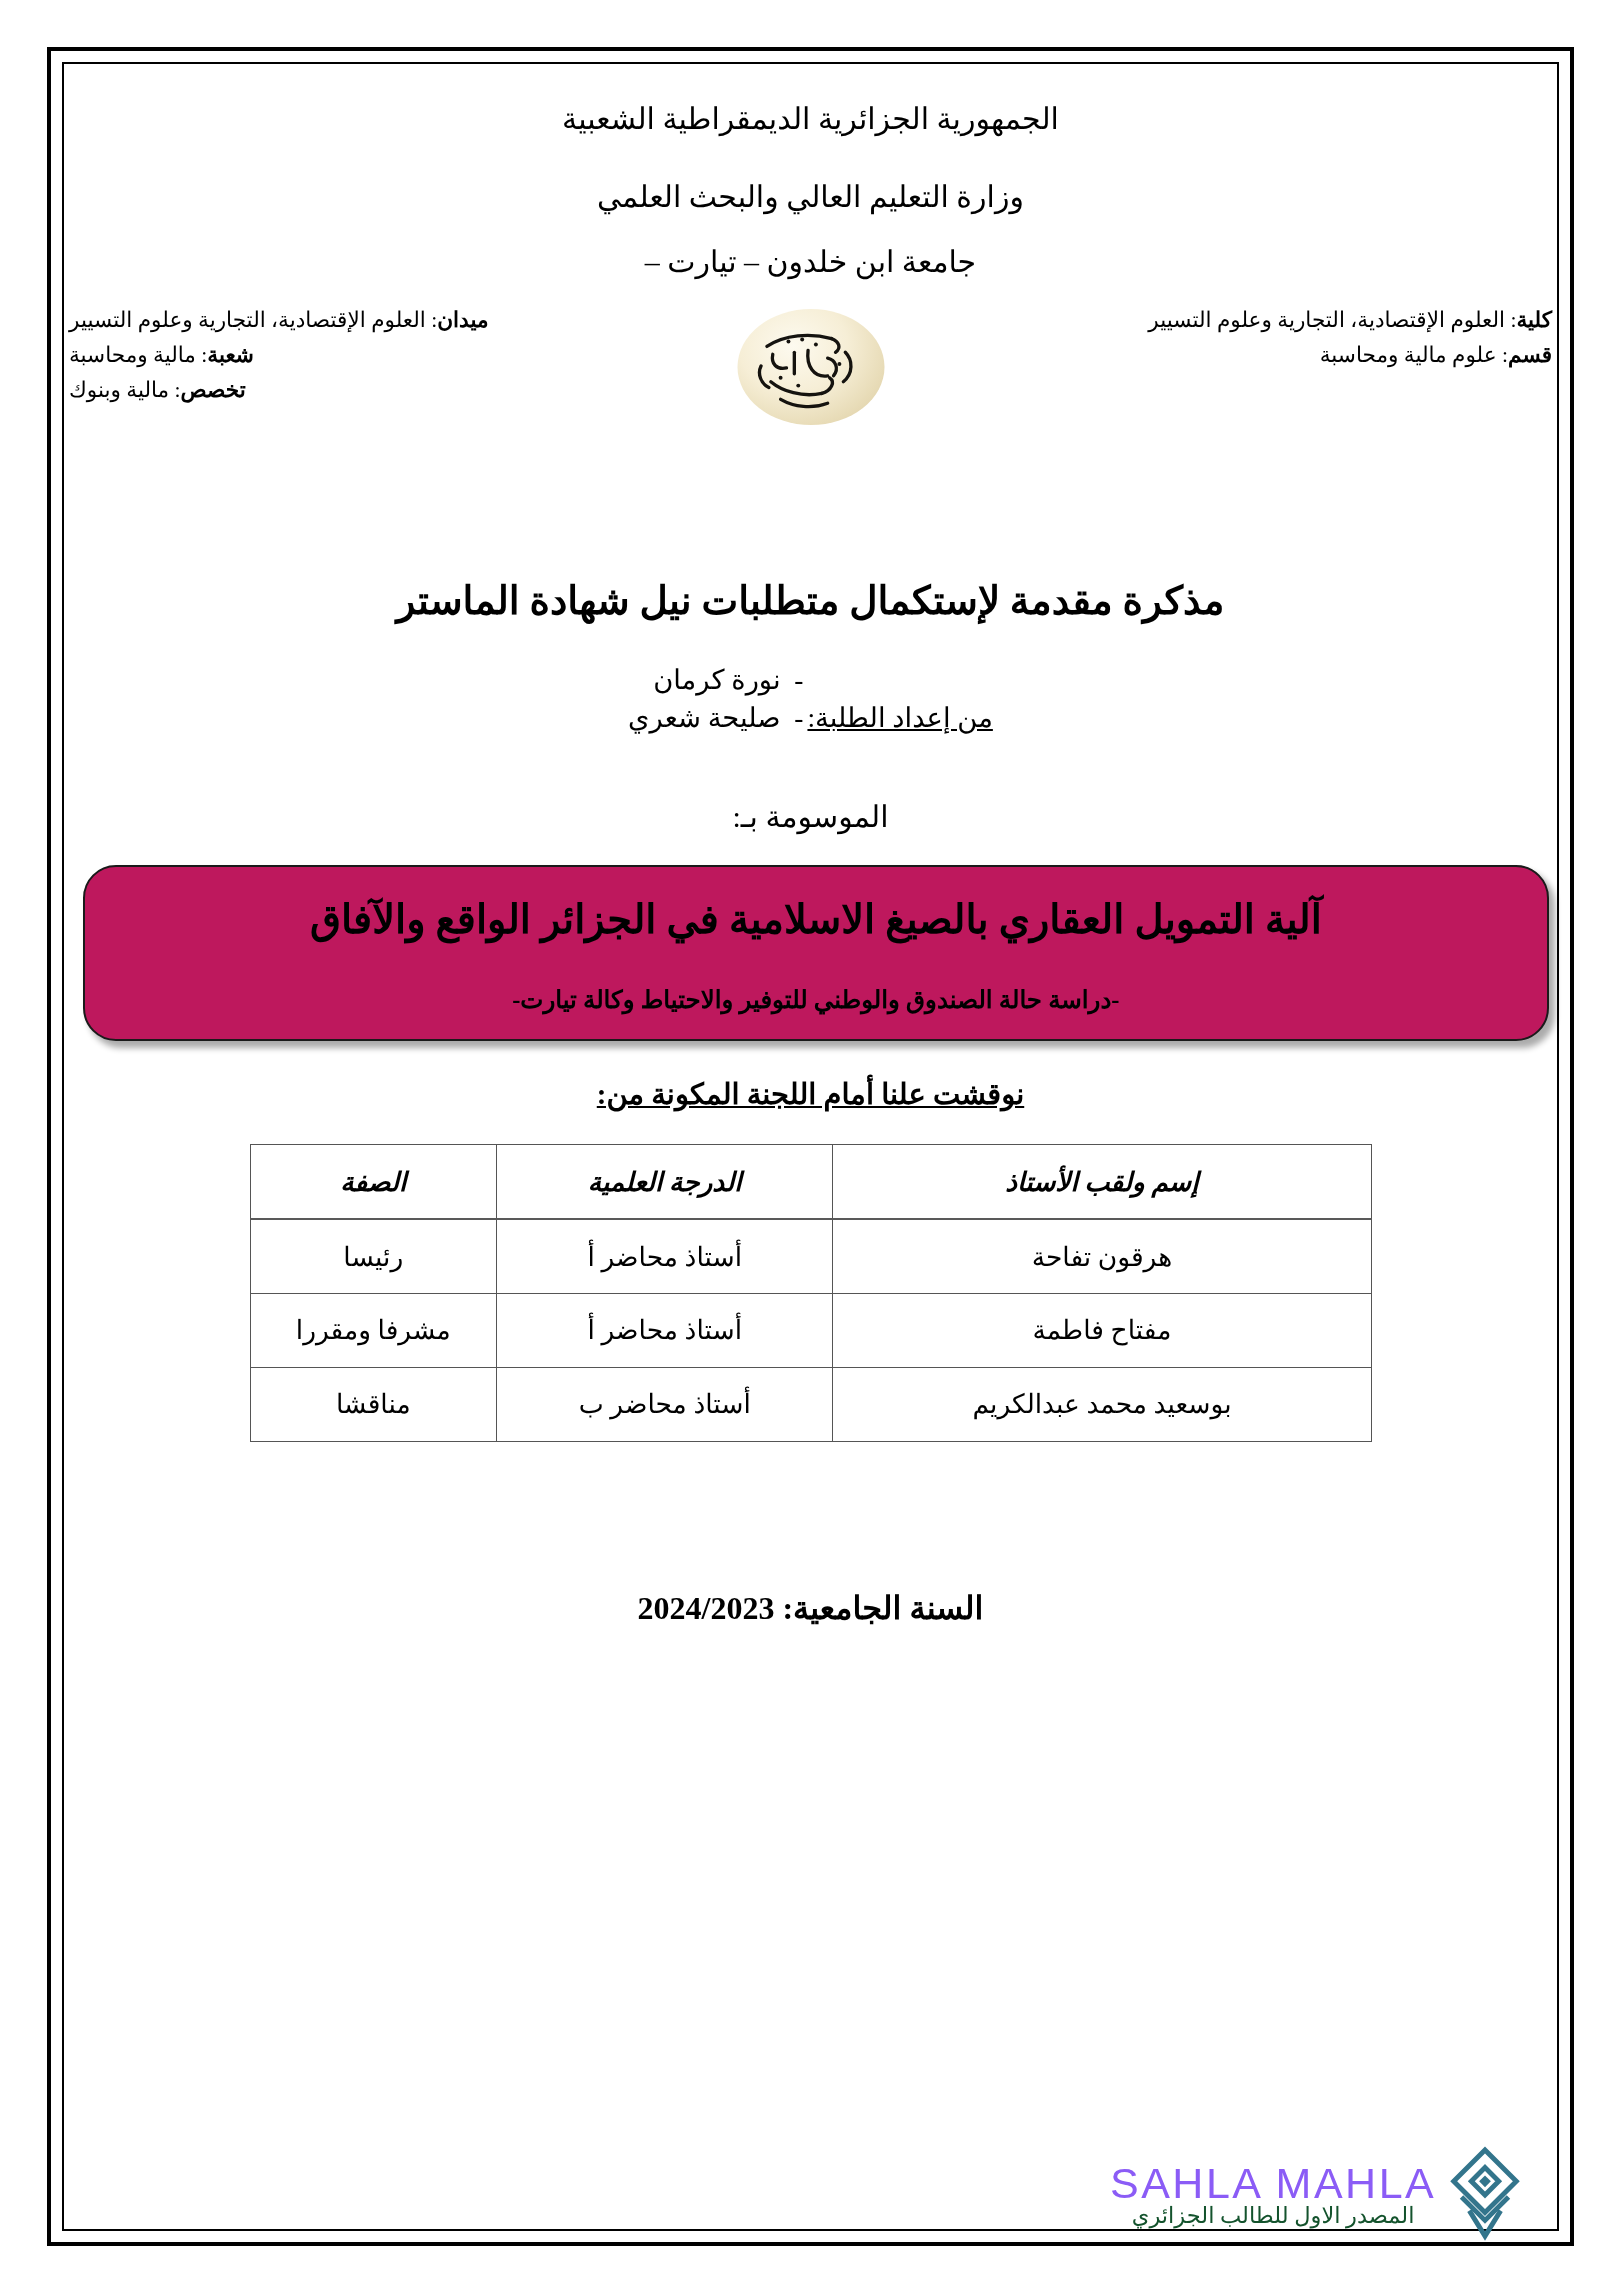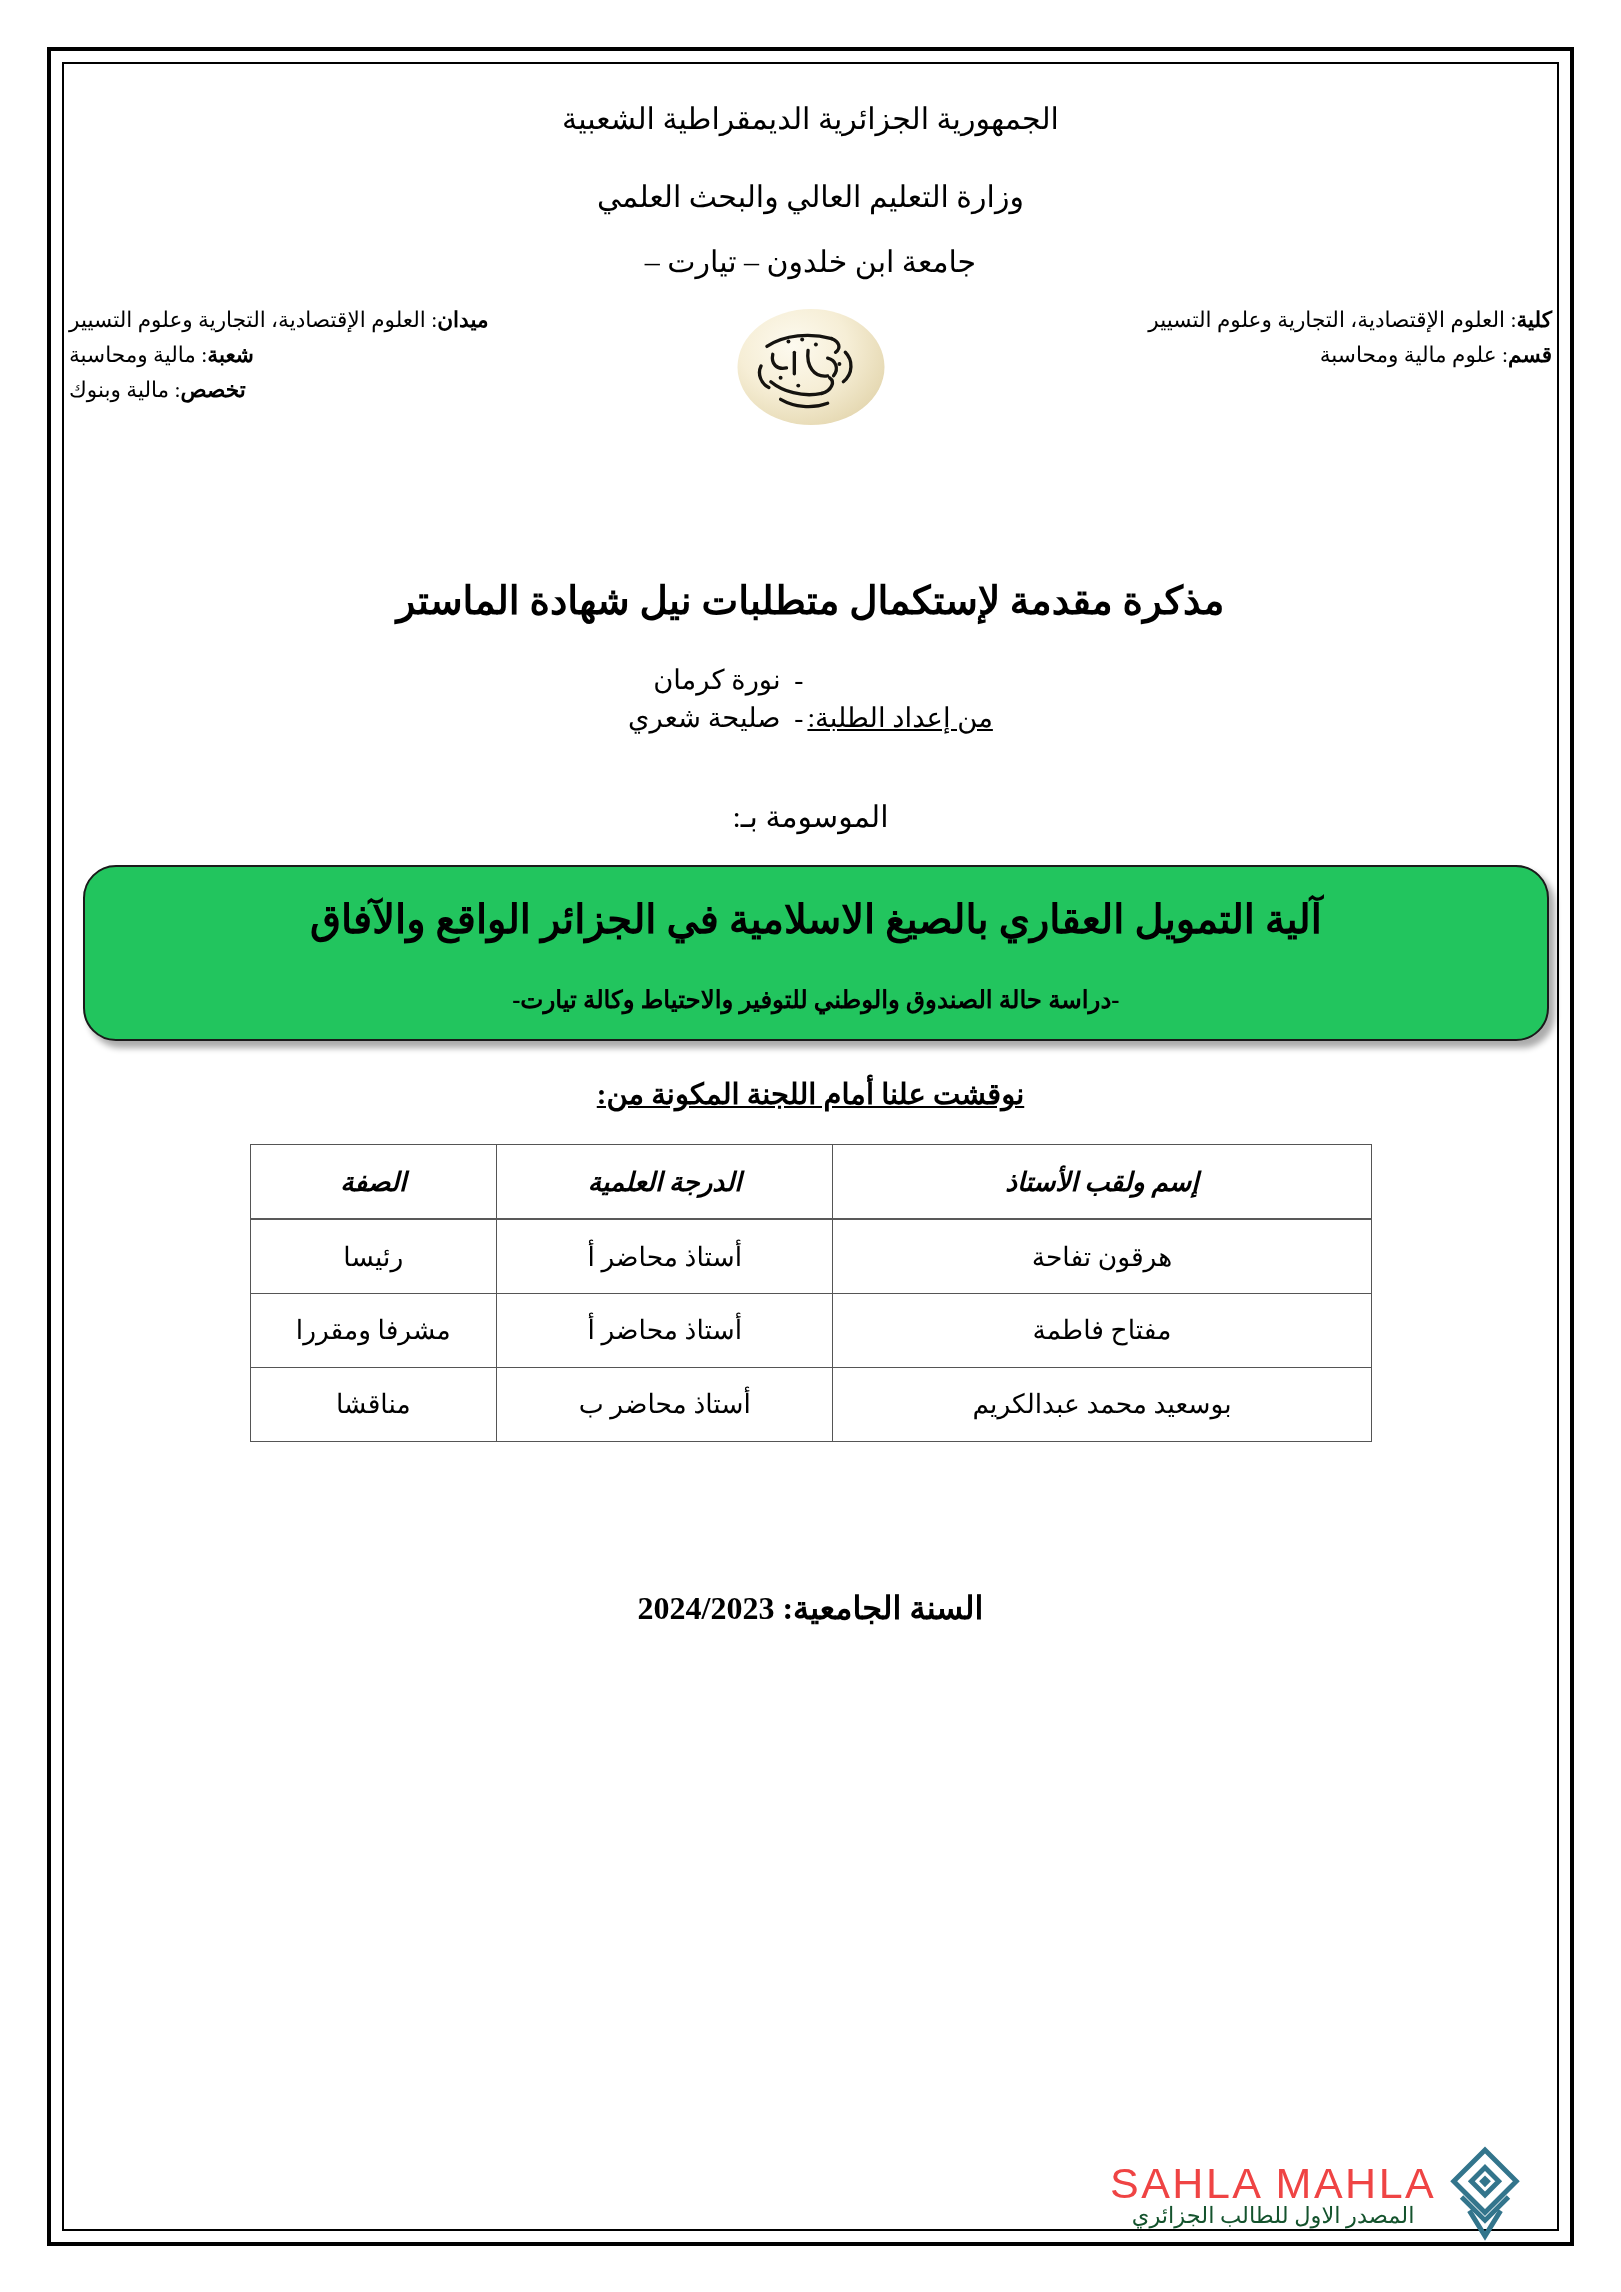--- a/index.html
+++ b/index.html
@@ -132,21 +132,21 @@
   .title-box {
     margin-top: 31px;
     margin-right: 3px;
     margin-left: 13.7px;
     border: 2.9px solid #1a1a1a;
     border-radius: 33px;
     box-shadow: 5.9px 6.9px 6.9px rgba(0,0,0,0.33);
     padding: 29px 25.5px 25.5px 25.5px;
     box-sizing: border-box;
     direction: rtl;
-    background: #22c55e;
+    background: #be185d;
   }
   .title-main {
     text-align: center;
     font-size: 40px;
     font-weight: bold;
     line-height: 1.2;
   }
   .title-sub {
     text-align: center;
     font-size: 24.5px;
@@ -210,21 +210,21 @@
     width: 451px;
     height: 118px;
     display: flex;
     align-items: center;
     direction: ltr;
   }
   .wm-text { text-align: center; }
   .wm-title {
     font-size: 43px;
     letter-spacing: 2.5px;
-    color: #ef4444;
+    color: #8b5cf6;
     font-family: "Liberation Sans", sans-serif;
     line-height: 1;
   }
   .wm-sub {
     font-size: 22.5px;
     color: #14532d;
     direction: rtl;
     margin-top: 0;
     line-height: 1;
   }

